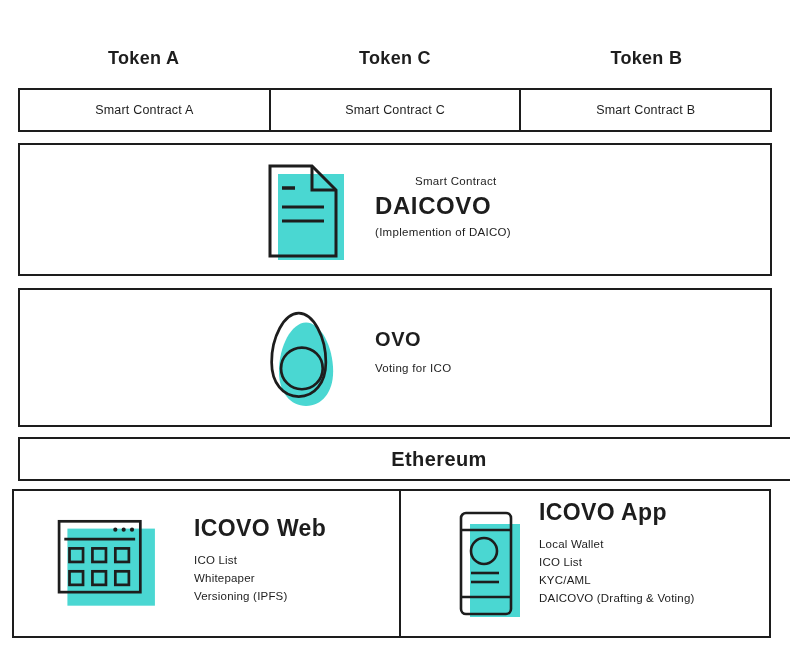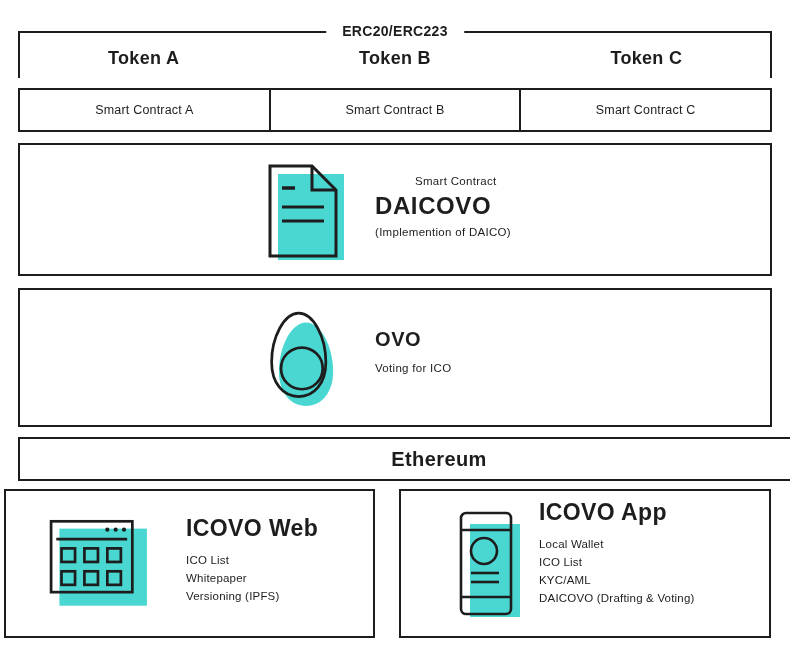--- a/index.html
+++ b/index.html
@@ -89,45 +89,42 @@
   .sub { font-size: 11.5px; letter-spacing: 0.3px; }
 
   
   .bottom-box {
     position: absolute;
     top: 489px;
     height: 145px;
     border: 2px solid #1d1d1d;
     background: #ffffff;
   }
-  .box-web { left: 4px;  width: 367px; }
+  .box-web { left: 12px;  width: 367px; padding-left: 35px; }
   .box-app { left: 399px; width: 368px; }
   .panel-title { font-size: 23px; font-weight: bold; letter-spacing: 0.4px; margin: 0 0 9px; }
   .panel-list  { font-size: 11.5px; letter-spacing: 0.2px; line-height: 18px; }
 
   svg { display: block; }
 </style>
 </head>
 <body>
 
 <div class="stage">
 
-  <div class="erc-bracket">
-    <div class="erc-label">ERC20/ERC223</div>
-  </div>
   <div class="tokens-row">
     <div class="token-cell">Token A</div>
+    <div class="token-cell">Token C</div>
     <div class="token-cell">Token B</div>
-    <div class="token-cell">Token C</div>
   </div>
 
   <div class="sc-row">
     <div class="sc-cell">Smart Contract A</div>
+    <div class="sc-cell">Smart Contract C</div>
     <div class="sc-cell">Smart Contract B</div>
-    <div class="sc-cell">Smart Contract C</div>
   </div>
 
   <div class="big-box box-daicovo">
     <div class="icon-abs" style="left:242px; top:18px;">
       <svg width="84" height="100" viewBox="0 0 84 100">
         <rect x="16" y="11" width="66" height="86" fill="#4AD7D2"></rect>
         <path d="M8,3 H50 L74,27 V93 H8 Z" fill="none" stroke="#1d1d1d" stroke-width="3" stroke-linejoin="miter"></path>
         <path d="M50,3 V27 H74" fill="none" stroke="#1d1d1d" stroke-width="3"></path>
         <line x1="20" y1="25" x2="33" y2="25" stroke="#1d1d1d" stroke-width="3.5"></line>
         <line x1="20" y1="44" x2="62" y2="44" stroke="#1d1d1d" stroke-width="3"></line>

